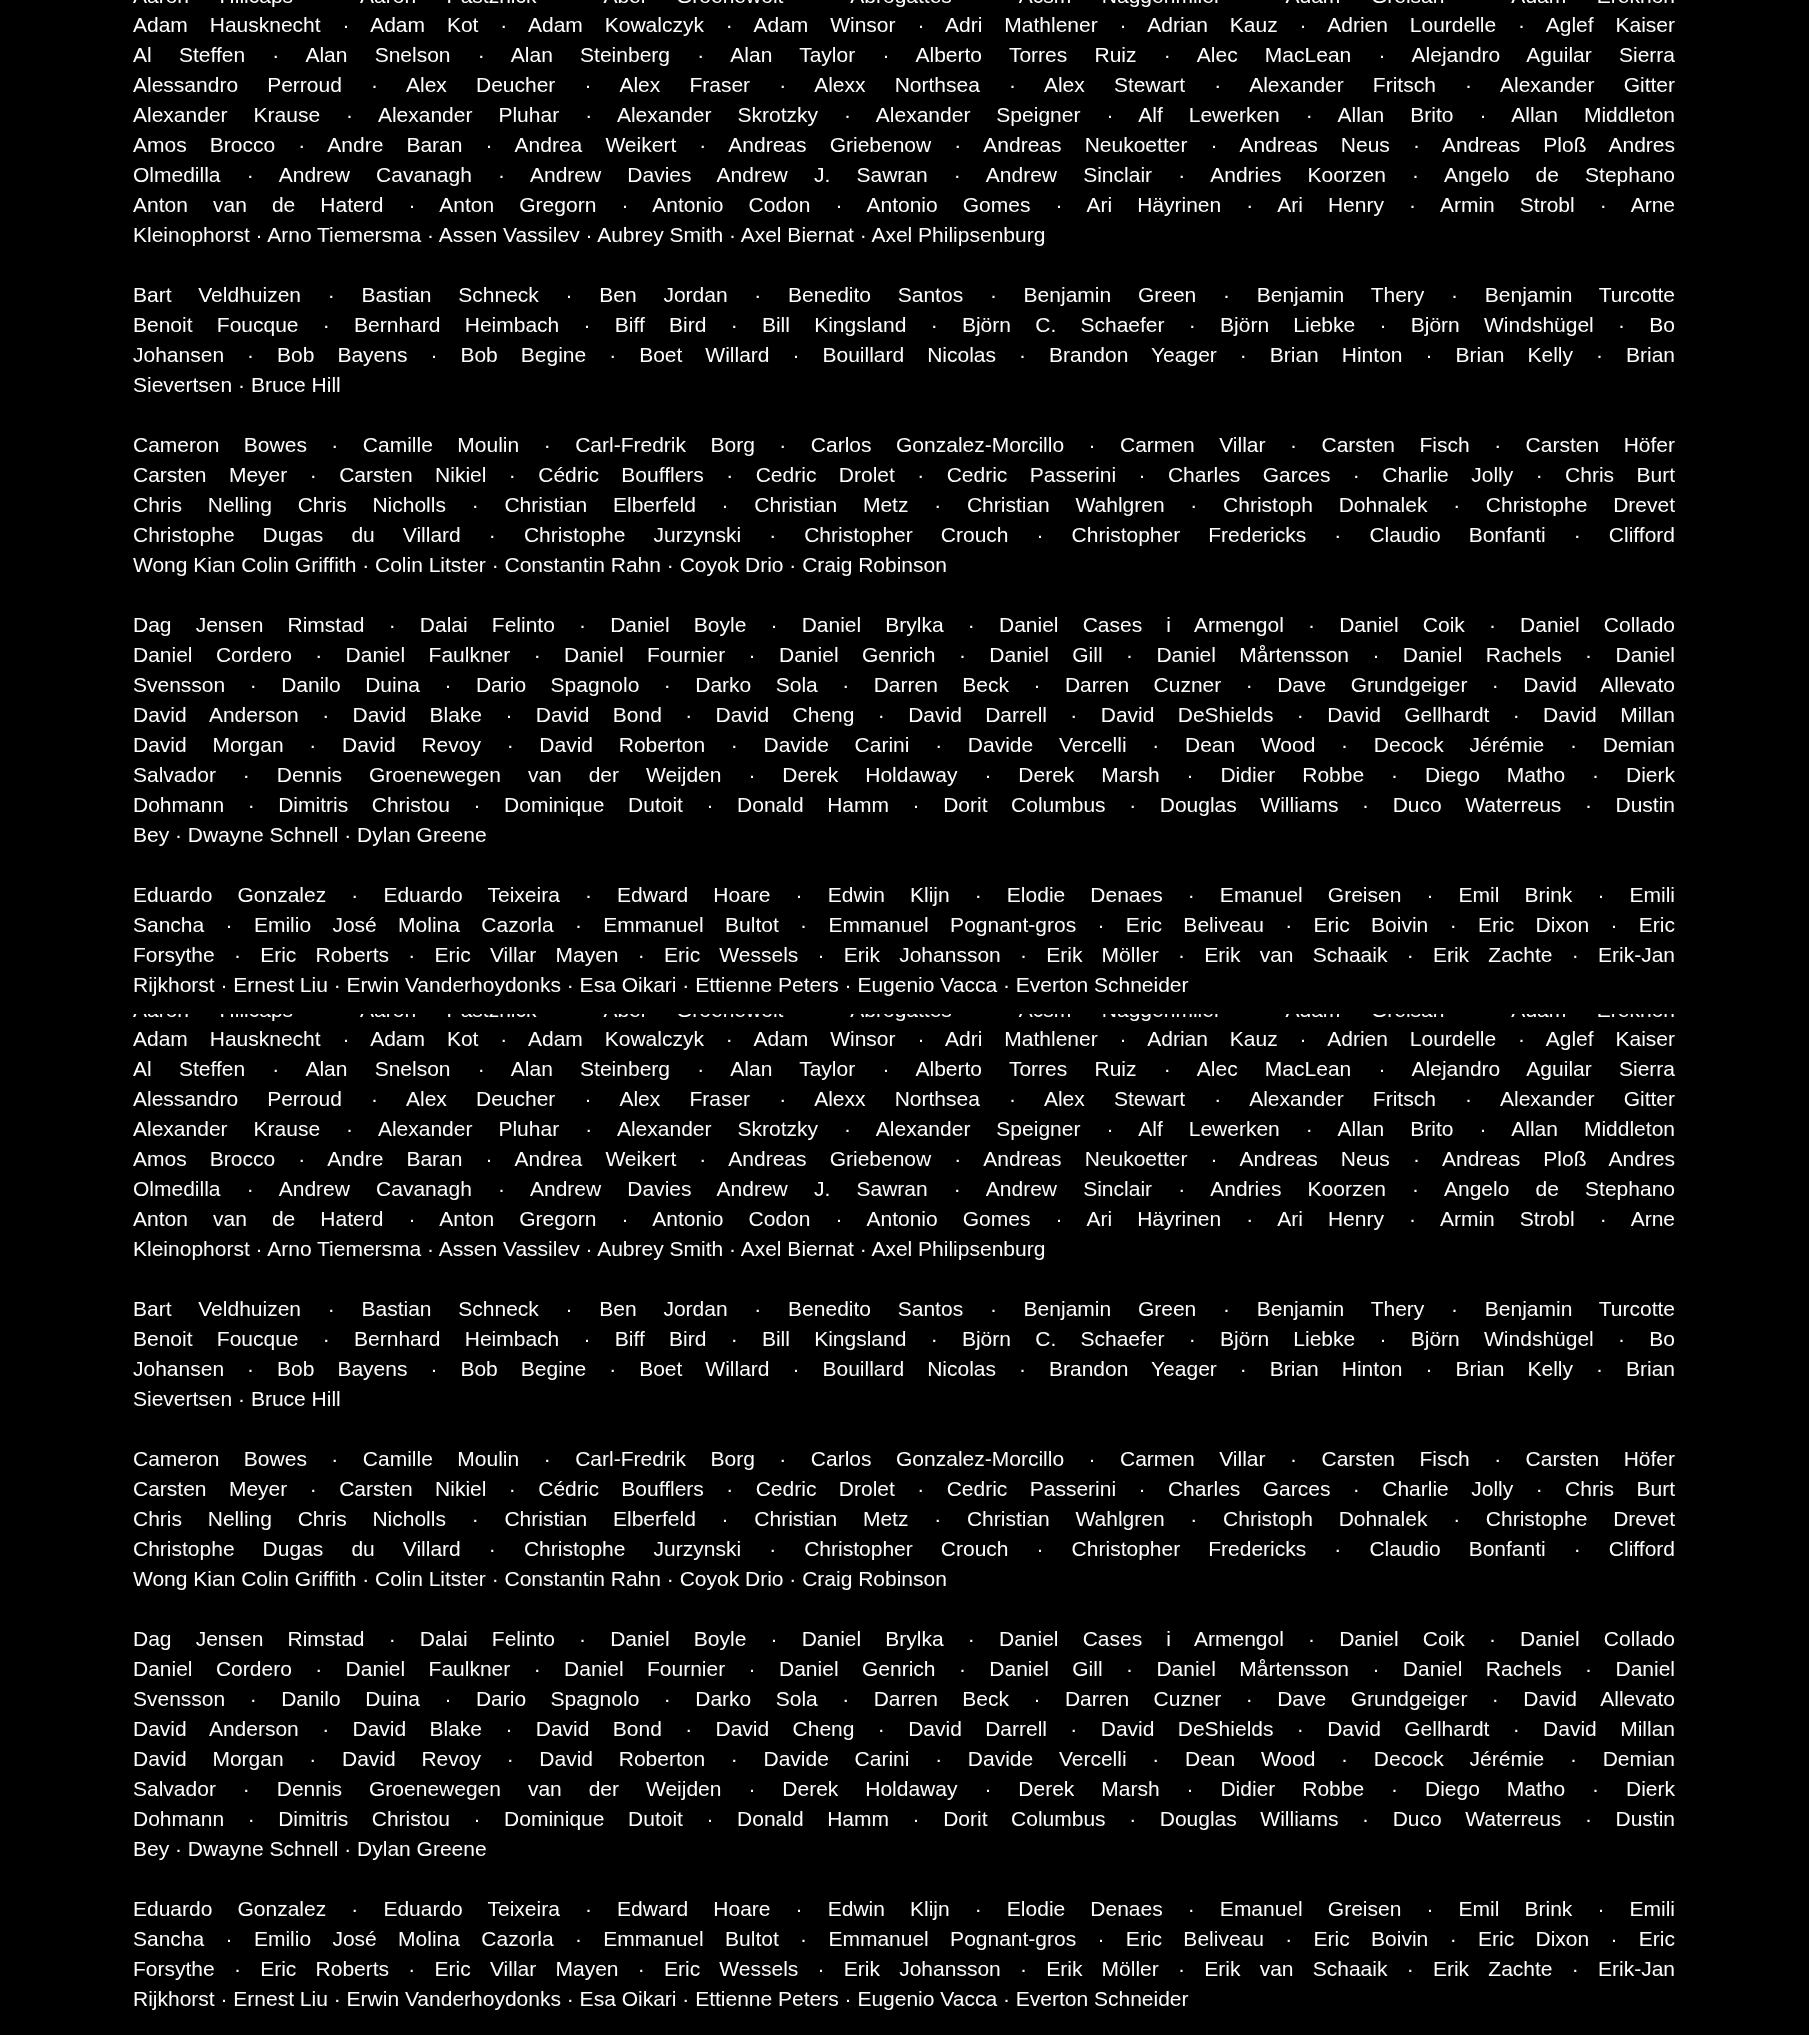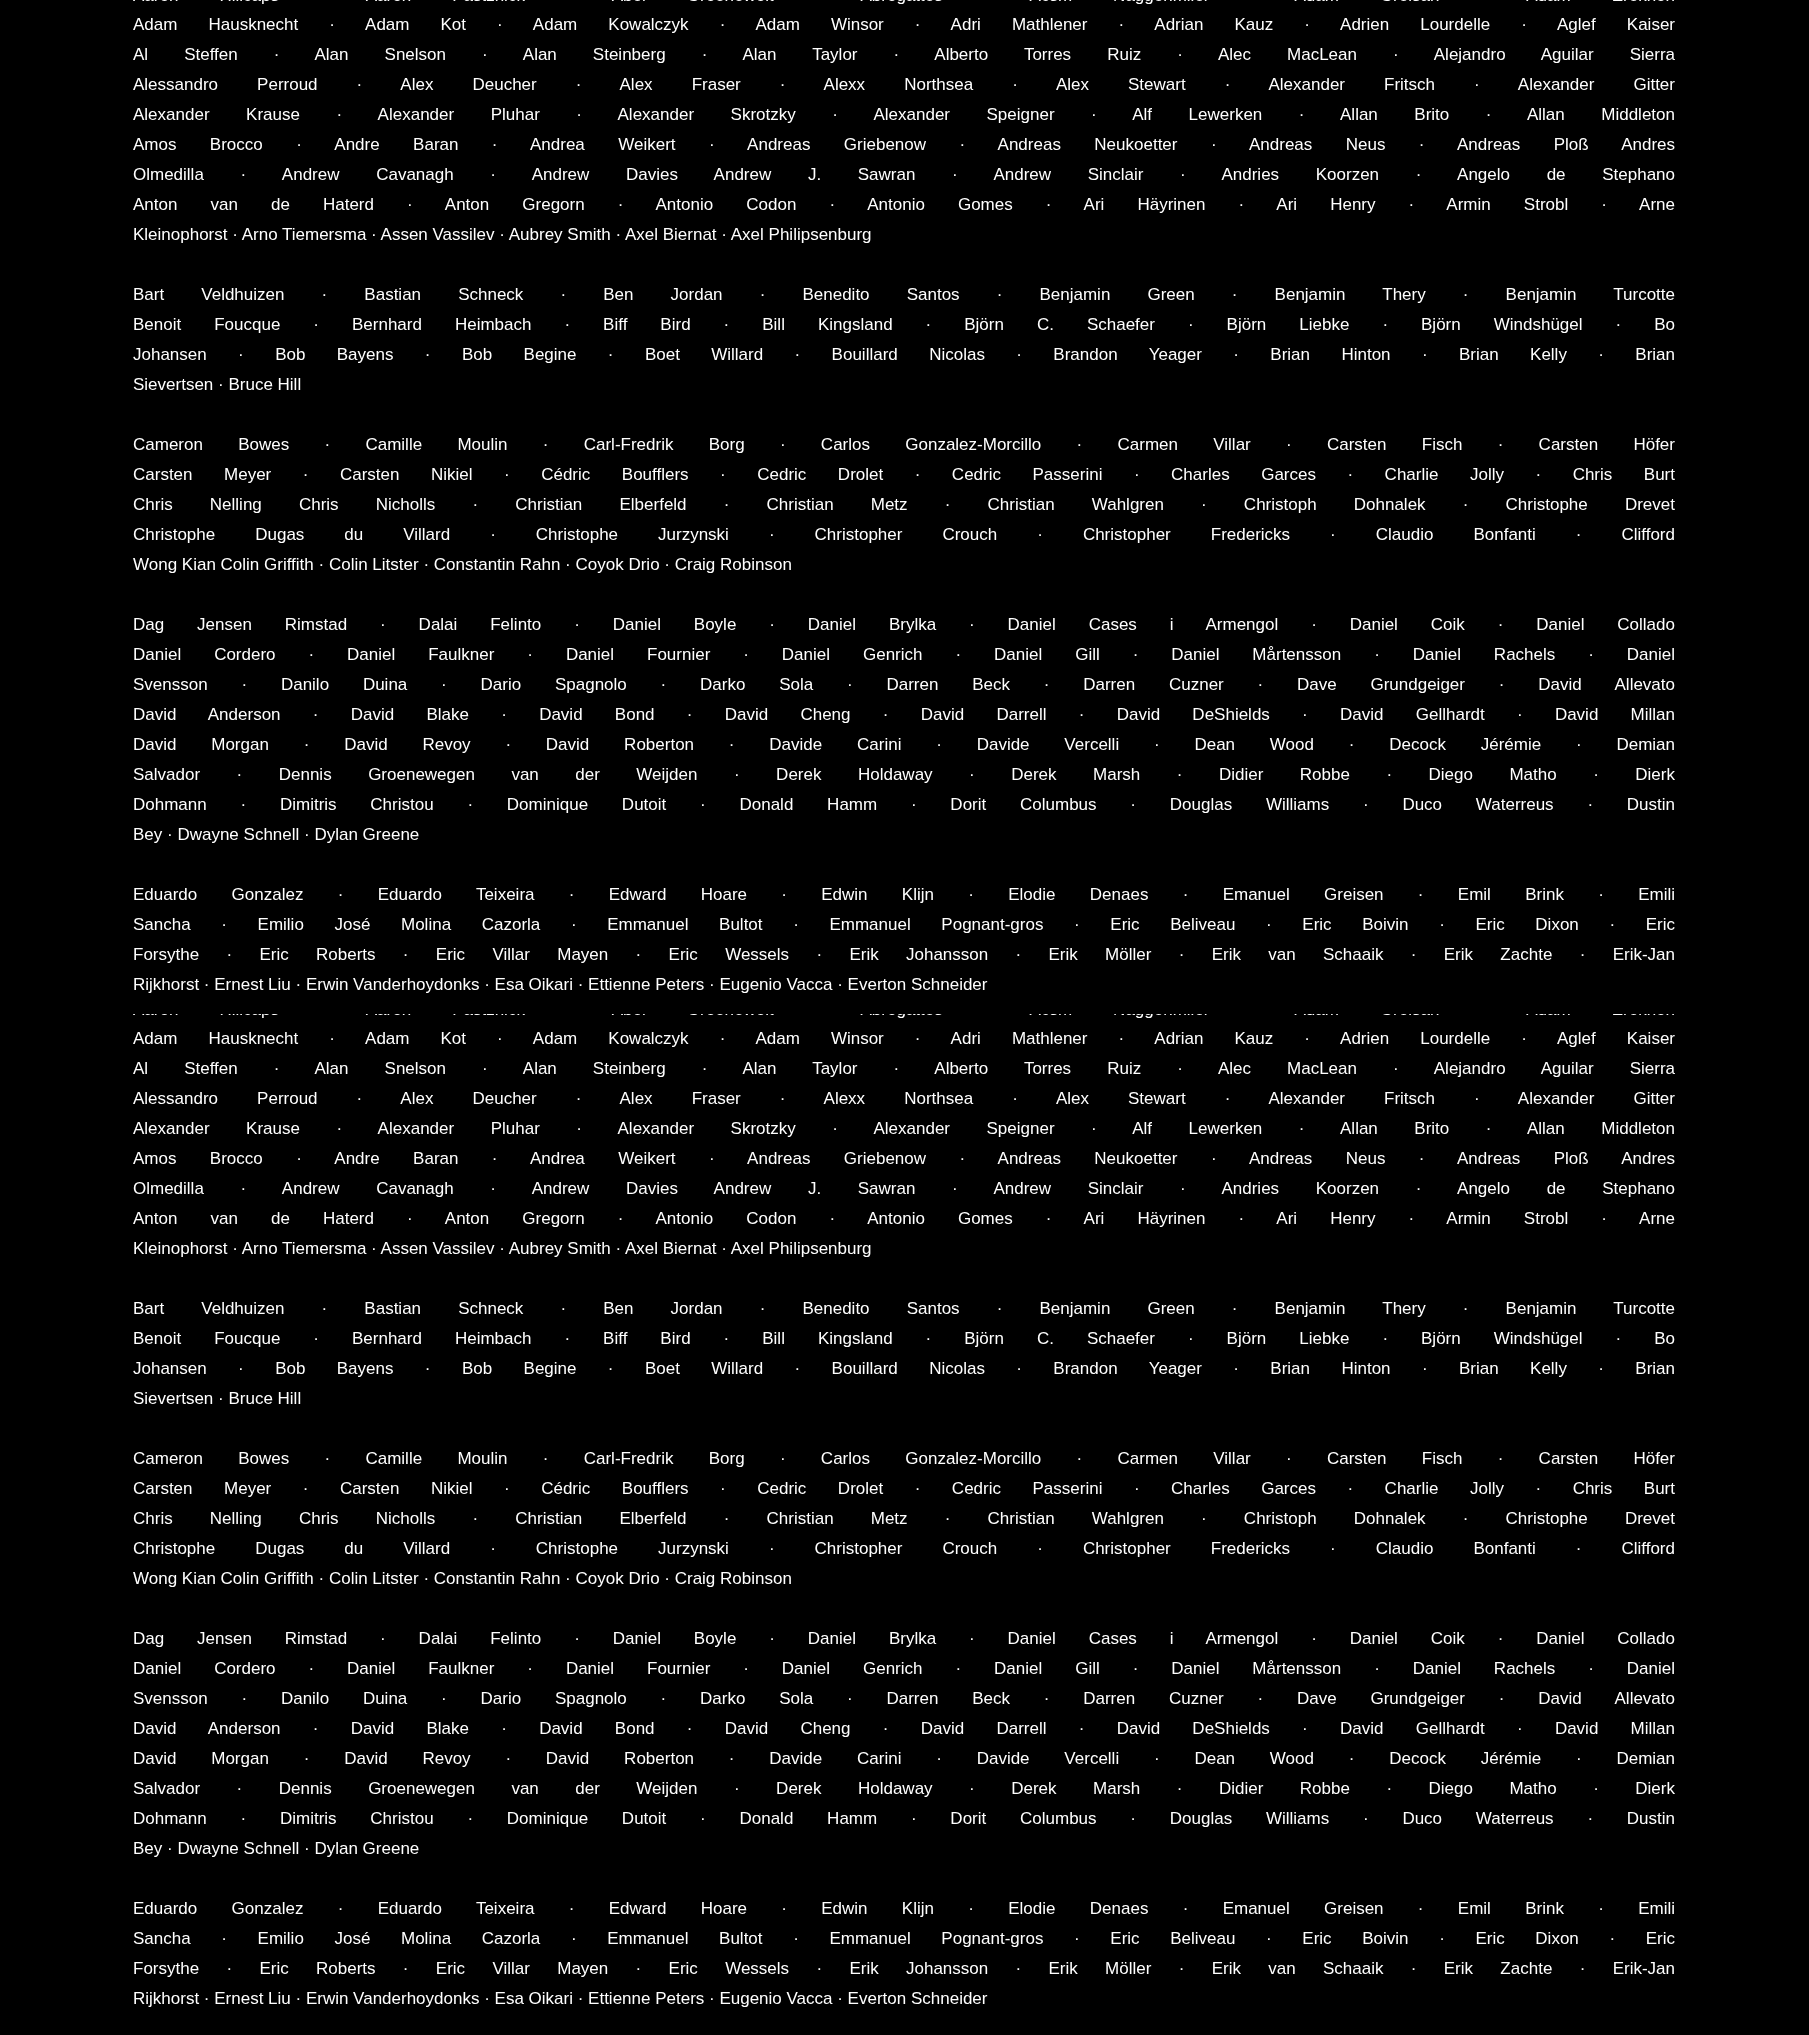--- a/index.html
+++ b/index.html
@@ -10,21 +10,21 @@
   body {
     width: 1809px;
     height: 2035px;
     overflow: hidden;
   }
   .credits-roll {
     padding-left: 133px;
     width: 1542px;
     color: #ffffff;
     font-family: "Liberation Sans", sans-serif;
-    font-size: 17px;
+    font-size: 21px;
     line-height: 30px;
     font-weight: 400;
   }
   .credits-block + .credits-block {
     margin-top: 13.6px;
   }
   .paragraph {
     margin: 0 0 30px 0;
   }
   .paragraph:last-child {

